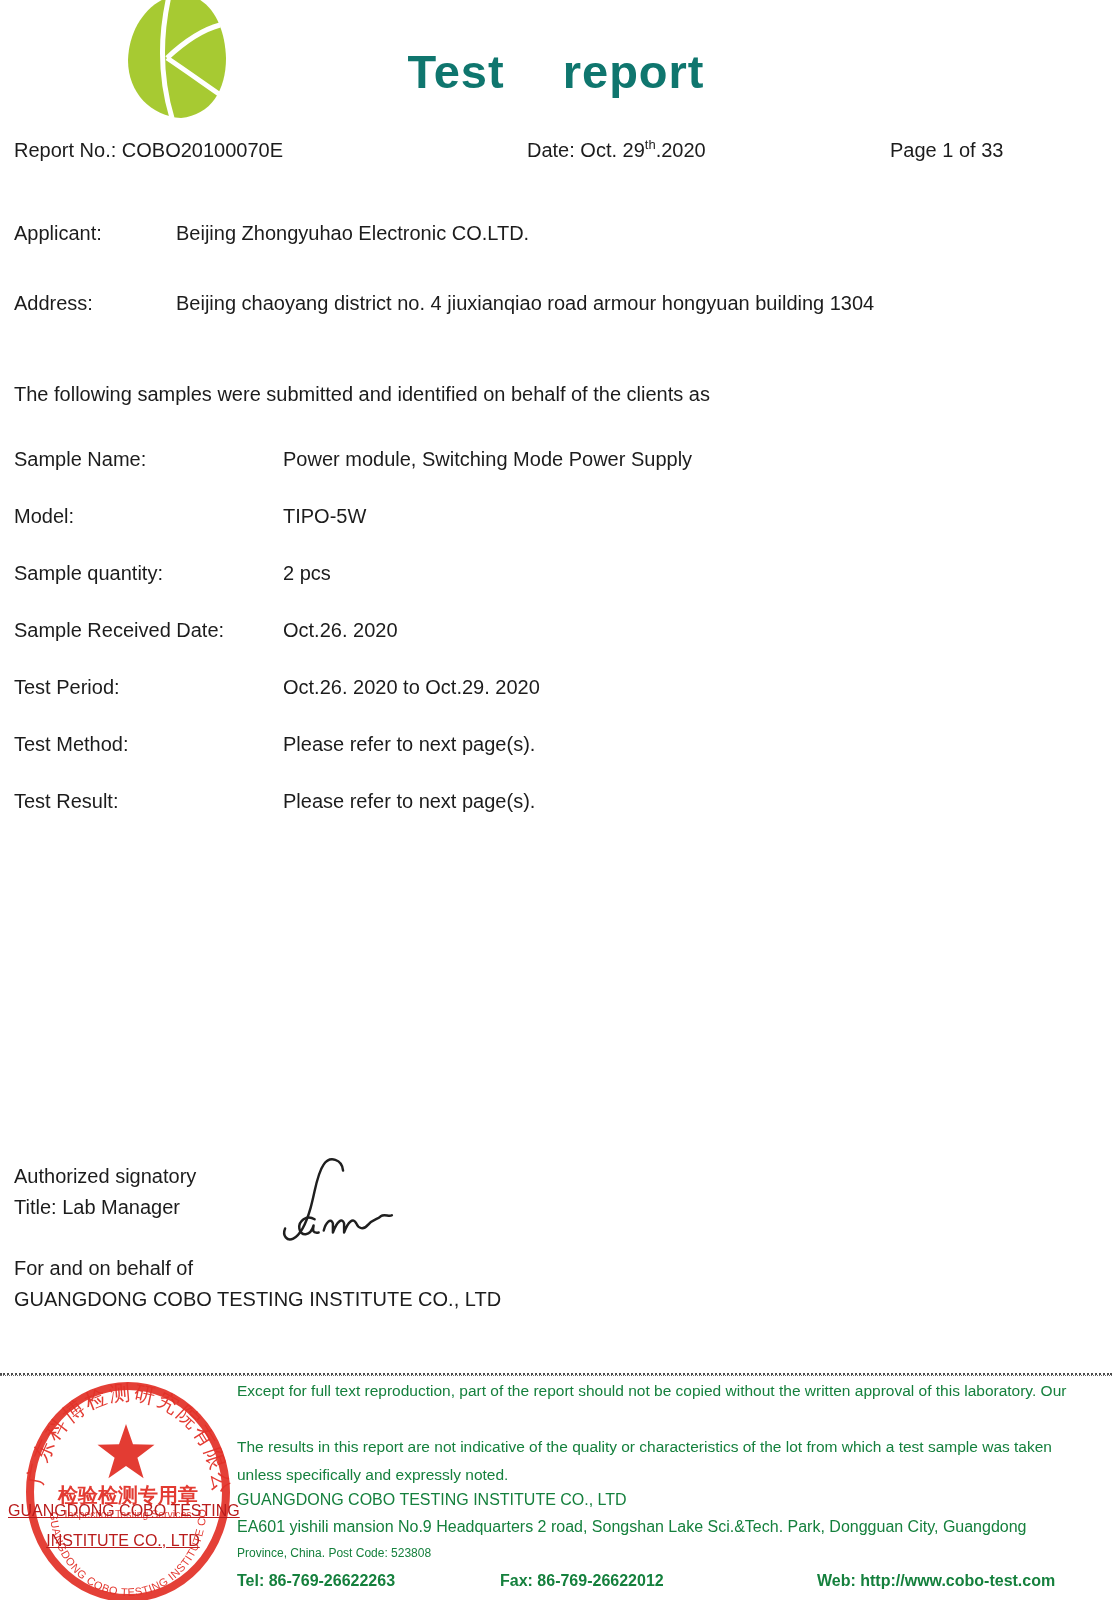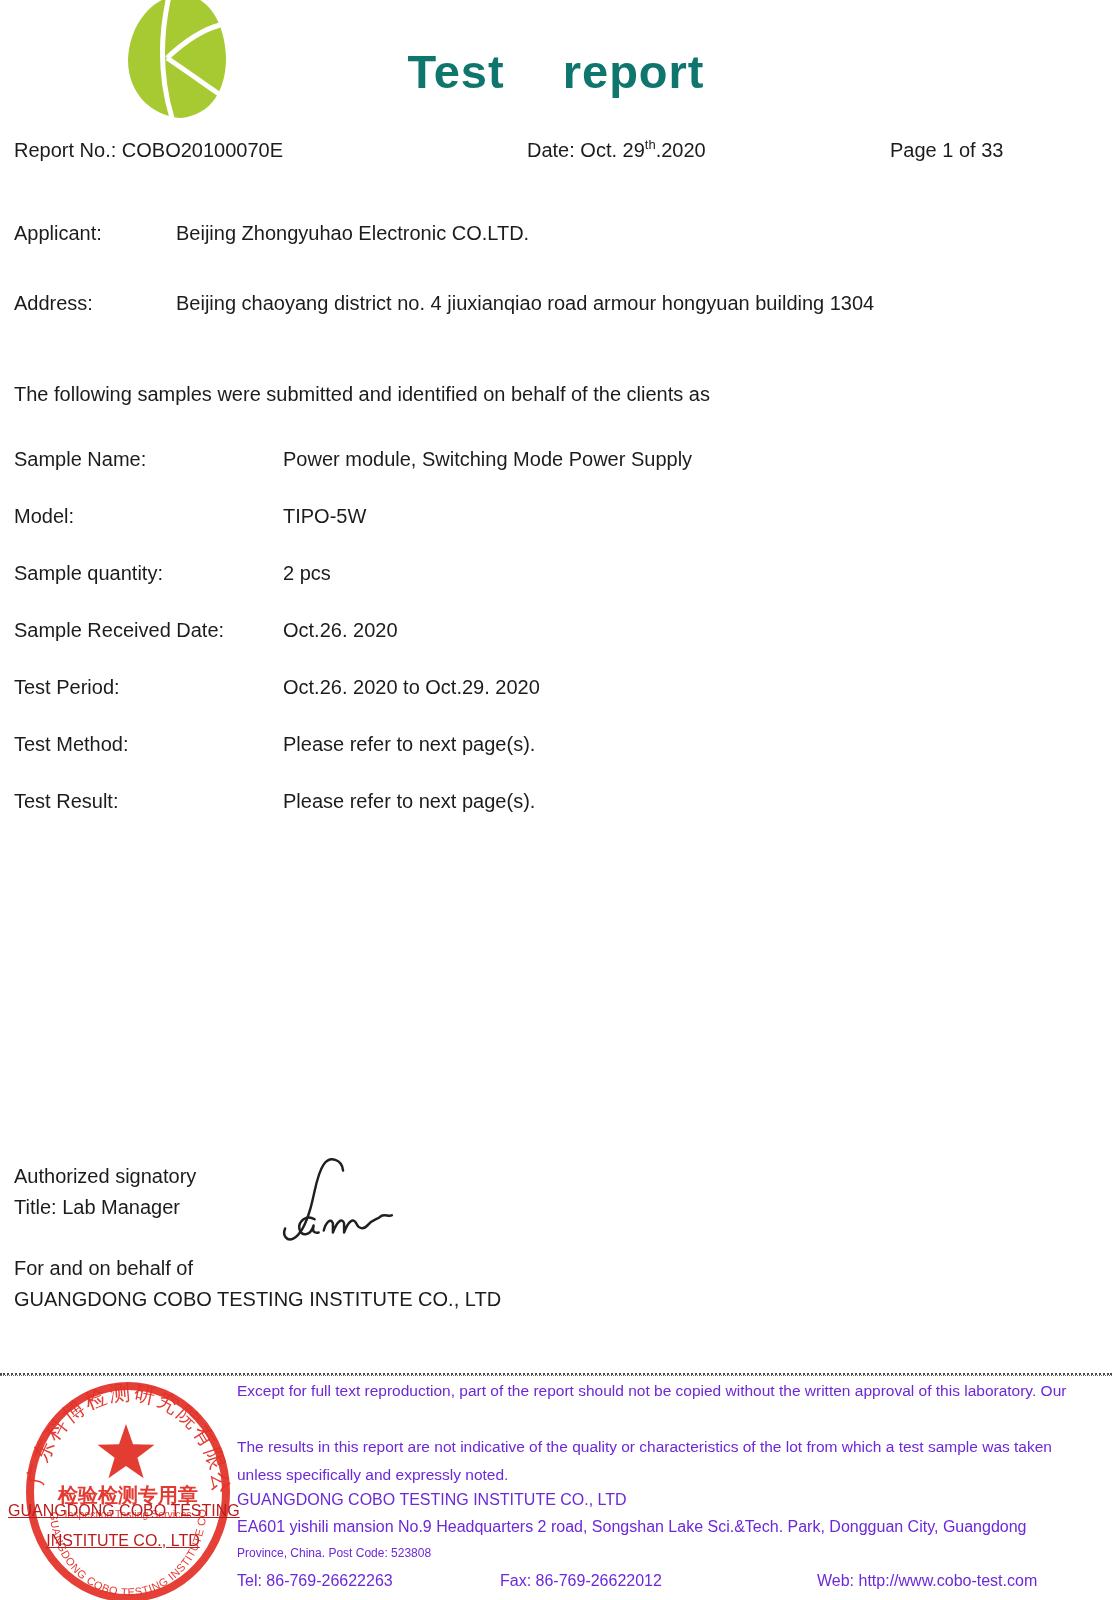--- a/index.html
+++ b/index.html
@@ -42,27 +42,27 @@
   .sig-title { left:14px; top:1196px; font-size:20px; }
   .sig-behalf { left:14px; top:1257px; font-size:20px; }
   .sig-company { left:14px; top:1288px; font-size:20px; }
   .sig-svg { left:278px; top:1152px; width:122px; height:96px; }
 
   
   .dotline {
     left:0; top:1373px; width:1112px; height:1px;
     border-top:2px dotted #4c4c4c; border-bottom:1px dotted #6a6a6a;
   }
-  .f-line { left:237px; width:872px; font-size:15.5px; color:#6d28d9; }
+  .f-line { left:237px; width:872px; font-size:15.5px; color:#15803d; }
   .f-d0 { top:1382px; } .f-d1 { top:1410px; } .f-d2 { top:1438px; } .f-d3 { top:1466px; }
   .f-co { top:1491px; font-size:16px; }
   .f-a1 { top:1518px; font-size:16px; }
   .f-a2 { top:1546px; font-size:12px; }
   .f-contact { top:1572px; height:22px; font-size:16px; }
-  .f-contact .fc { position:absolute; top:0; white-space:nowrap; }
+  .f-contact .fc { position:absolute; top:0; white-space:nowrap;font-weight:bold; }
   .fc-tel { left:0; } .fc-fax { left:263px; } .fc-web { left:563px;margin-left:17px; }
 
   
   .stamp { left:26px; top:1382px; width:204px; height:218px; z-index:2; }
   .stamp svg { overflow:visible; }
   .stamp-overlay {
     left:8px; top:1496px; width:230px; text-align:center;
     font-size:16px; line-height:30px; color:#b91c1c; z-index:3;text-decoration:underline;
   }
   .nowrap { white-space:nowrap; }

